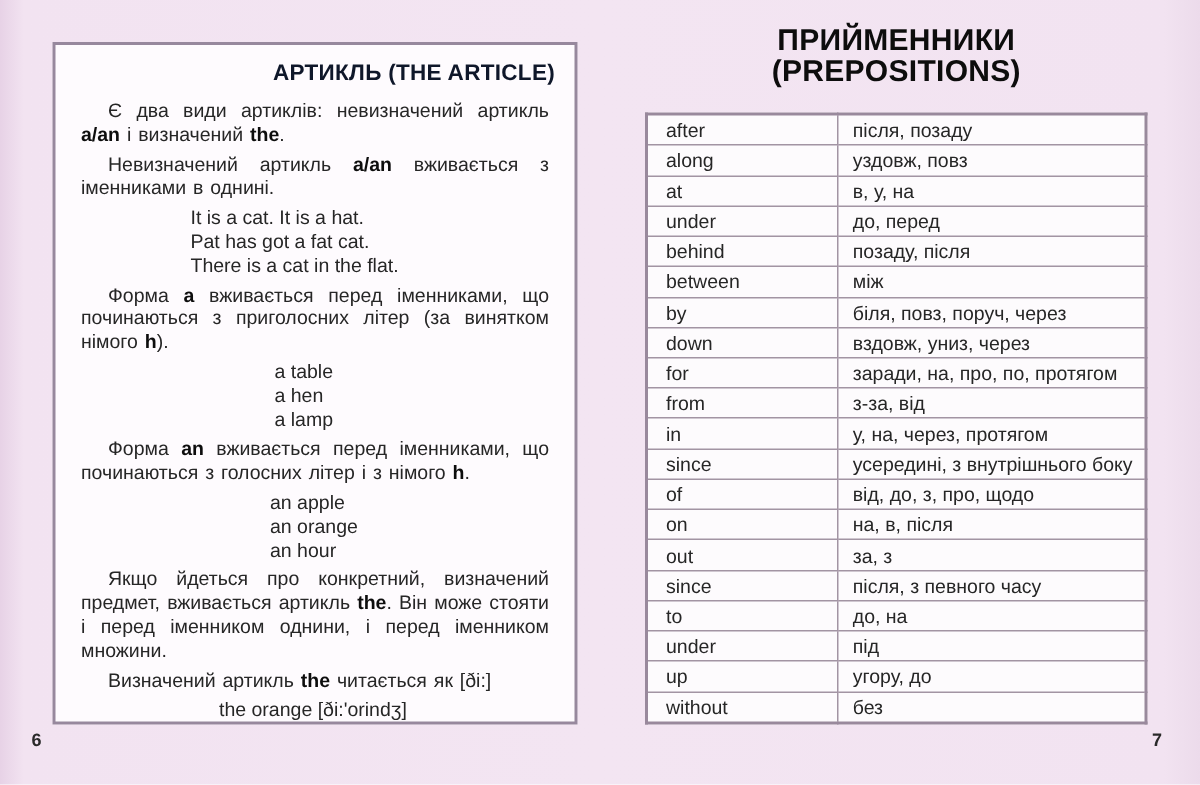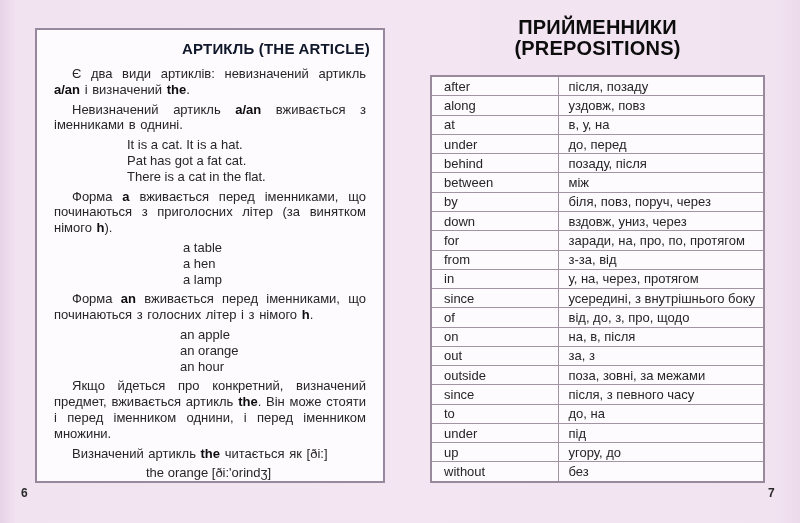--- a/index.html
+++ b/index.html
@@ -207,24 +207,20 @@
         </tr>
       <tr>
           <td>on</td>
           <td class="uk-cell">на, в, після</td>
         </tr>
       <tr>
           <td>out</td>
           <td class="uk-cell">за, з</td>
         </tr>
       <tr>
-          <td>outside</td>
-          <td class="uk-cell">поза, зовні, за межами</td>
-        </tr>
-      <tr>
           <td>since</td>
           <td class="uk-cell">після, з певного часу</td>
         </tr>
       <tr>
           <td>to</td>
           <td class="uk-cell">до, на</td>
         </tr>
       <tr>
           <td>under</td>
           <td class="uk-cell">під</td>

